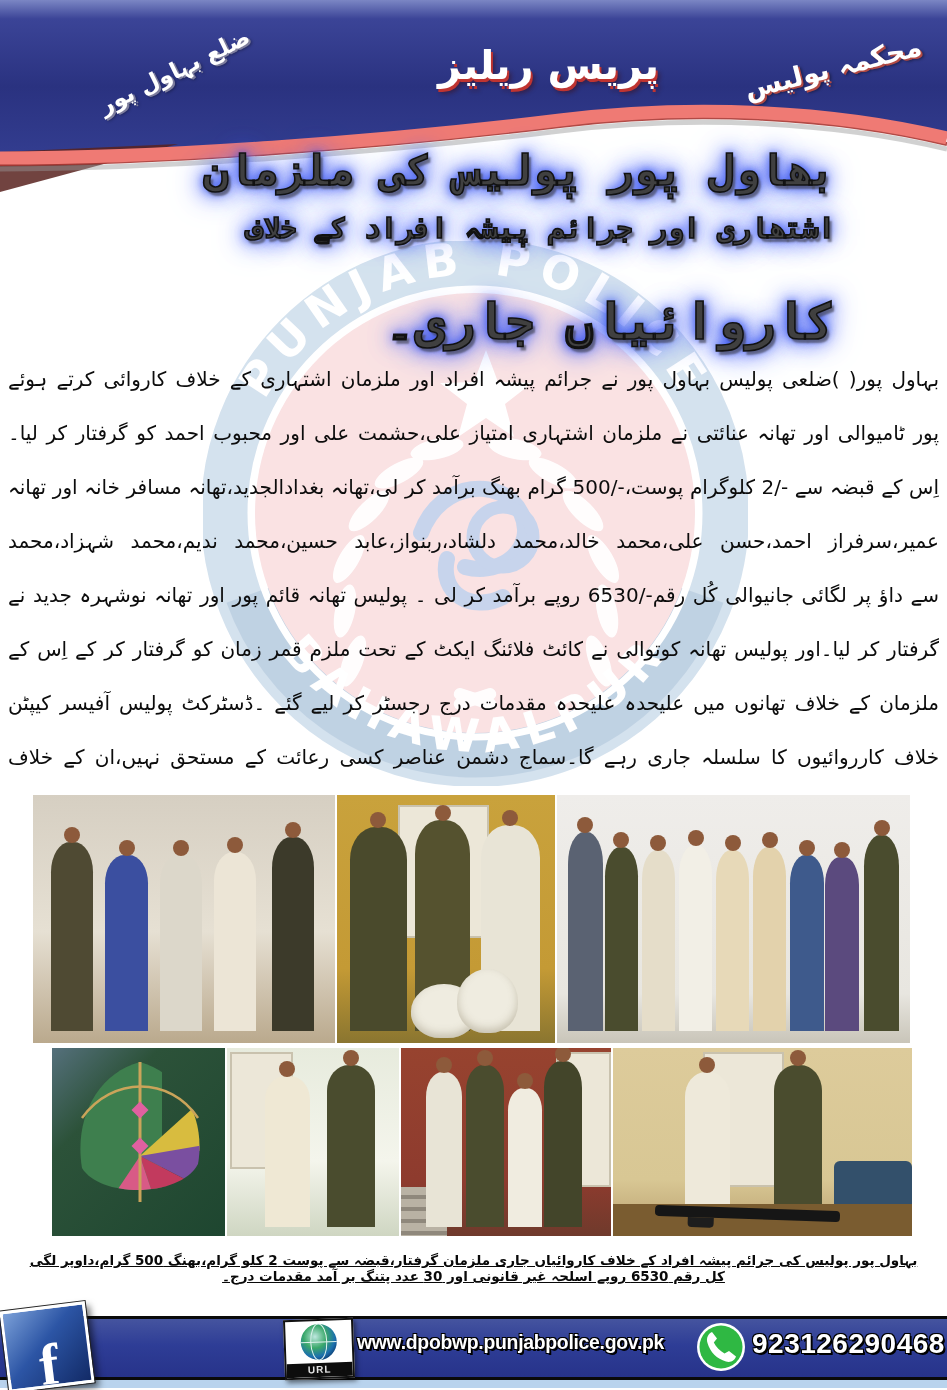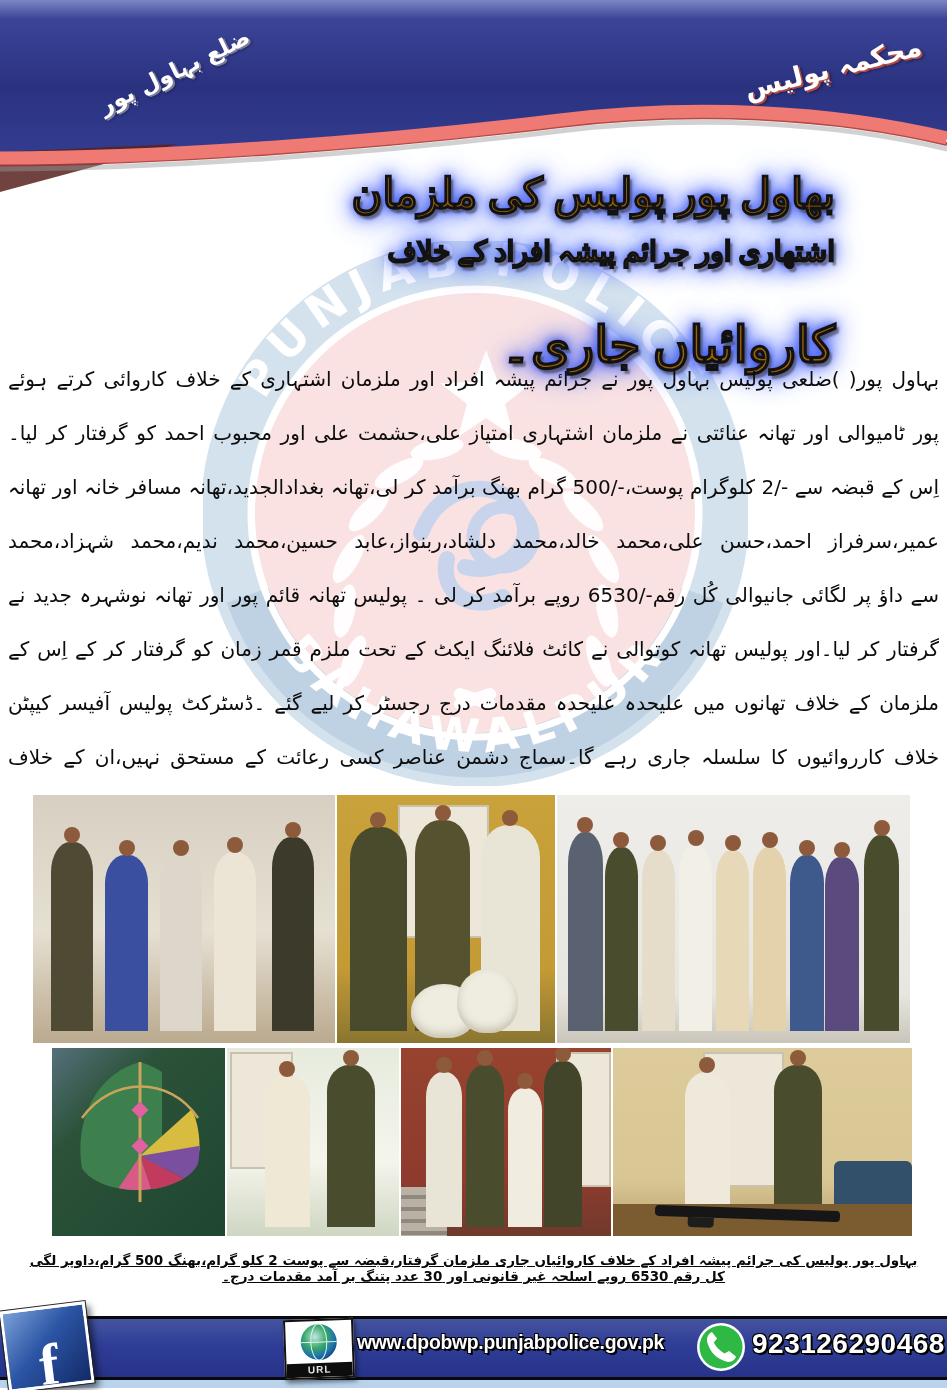--- a/index.html
+++ b/index.html
@@ -14,25 +14,25 @@
               text-shadow:2px 3px 0 #bf3431,4px 5px 4px rgba(60,10,10,.45);}
   .hdr-right{top:52px;left:742px;font-size:27px;font-weight:bold;transform:rotate(-14deg);
              text-shadow:1.5px 2px 0 #b24a44,3px 3px 3px rgba(0,0,0,.4);}
   .hdr-left{top:58px;left:92px;font-size:23px;font-weight:bold;transform:rotate(-26deg);
             text-shadow:1.5px 2px 0 #7d7d9d,2px 3px 3px rgba(0,0,0,.35);}
 
   
   .watermark{position:absolute;left:203px;top:241px;z-index:0;opacity:.88;}
 
   
-  .title-line{position:absolute;z-index:2;direction:rtl;white-space:nowrap;color:#a16207;
-      font-weight:bold;font-family:Liberation Serif, serif;
+  .title-line{position:absolute;z-index:2;direction:rtl;white-space:nowrap;color:#404040;
+      font-weight:bold;font-family:Liberation Mono, monospace;
       -webkit-text-stroke:1.6px #121212;
       text-shadow:3px 4px 2px rgba(70,70,80,.65),
-                  0 0 10px #2b49ee,0 0 18px #2e4cf0,0 0 26px #5068f2,0 0 34px #7c8ef5;margin-top:23px;}
+                  0 0 10px #2b49ee,0 0 18px #2e4cf0,0 0 26px #5068f2,0 0 34px #7c8ef5;}
   .tl1{top:146px;right:112px;font-size:42px;}
   .tl2{top:212px;right:112px;font-size:28px;}
   .tl3{top:293px;right:112px;font-size:50px;}
 
   
   .body-text{position:absolute;top:352px;left:8px;right:8px;z-index:2;direction:rtl;}
   .body-line{height:54px;line-height:54px;font-size:20px;color:#0c0c0c;text-align:justify;
              overflow:hidden;font-family:"DejaVu Sans",sans-serif;}
   .body-line::after{content:"";display:inline-block;width:100%;height:0;}
 
@@ -116,20 +116,21 @@
         <stop offset="0.55" stop-color="#2a3280"></stop>
         <stop offset="1" stop-color="#333d90"></stop>
       </linearGradient>
     </defs>
     <path d="M0,0 H947 V138 C830,110 690,104 560,120 C380,142 160,158 0,158 Z" fill="url(#navy)"></path>
     <polygon points="0,152 178,144 0,192" fill="#58221f" opacity="0.85"></polygon>
     <path d="M0,169 C160,169 380,153 560,131 C690,115 830,121 947,149" fill="none" stroke="#9a9a9a" stroke-width="5" opacity="0.45"></path>
     <path d="M0,164 C160,164 380,148 560,126 C690,110 830,116 947,144" fill="none" stroke="#a83632" stroke-width="4" opacity="0.9"></path>
     <path d="M0,158 C160,158 380,142 560,120 C690,104 830,110 947,138" fill="none" stroke="#ef7a74" stroke-width="13"></path>
   </svg>
+  <div class="hdr-label hdr-center">پریس ریلیز</div>
   <div class="hdr-label hdr-right">محکمہ پولیس</div>
   <div class="hdr-label hdr-left">ضلع بہاول پور</div>
 
   <svg class="watermark" width="545" height="545" viewBox="0 0 545 545">
     <g opacity="0.85">
       <circle cx="272" cy="272" r="248" fill="none" stroke="#c6d8e8" stroke-width="52"></circle>
       <path d="M48,353 A238,238 0 0 0 496,353" fill="none" stroke="#aac3da" stroke-width="52"></path>
       <circle cx="272" cy="272" r="224" fill="none" stroke="#ffffff" stroke-width="7"></circle>
       <circle cx="272" cy="272" r="220" fill="#f8d8da"></circle>
       <polygon fill="#ffffff" points="283,109 271,141 237,142 264,163 255,196 283,177 311,196 302,163 329,142 295,141"></polygon>

